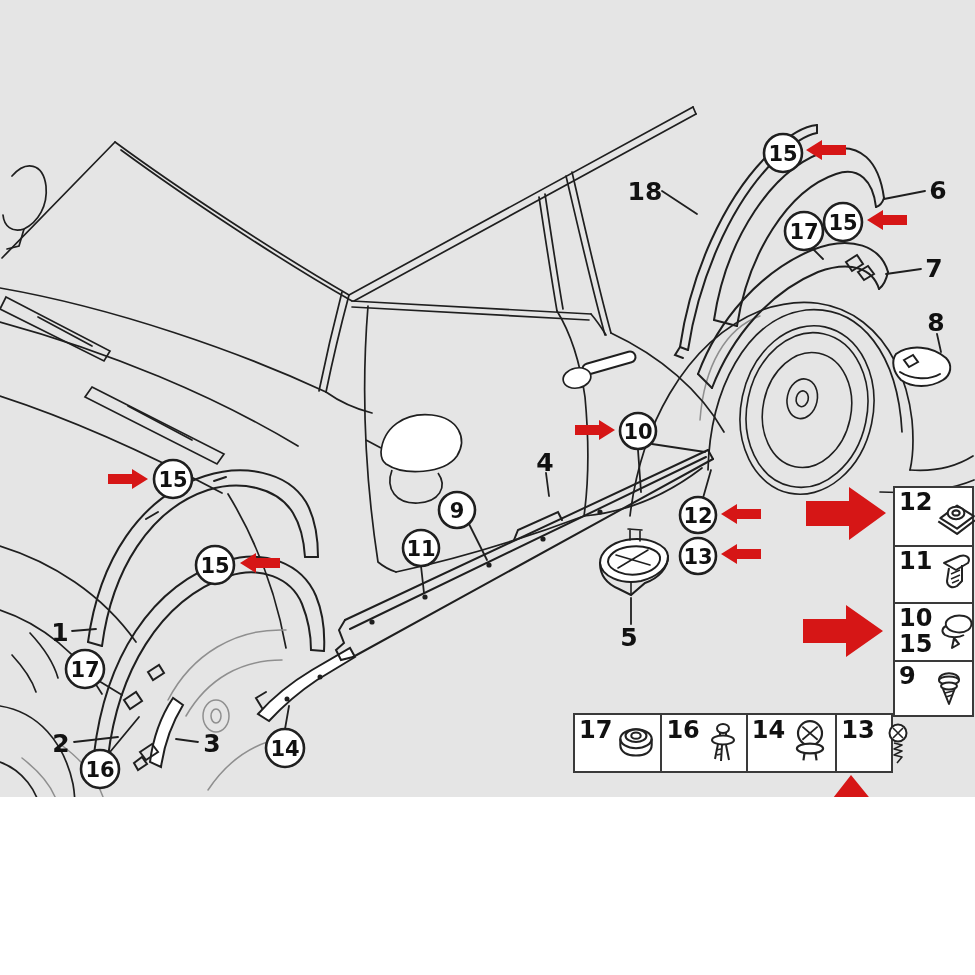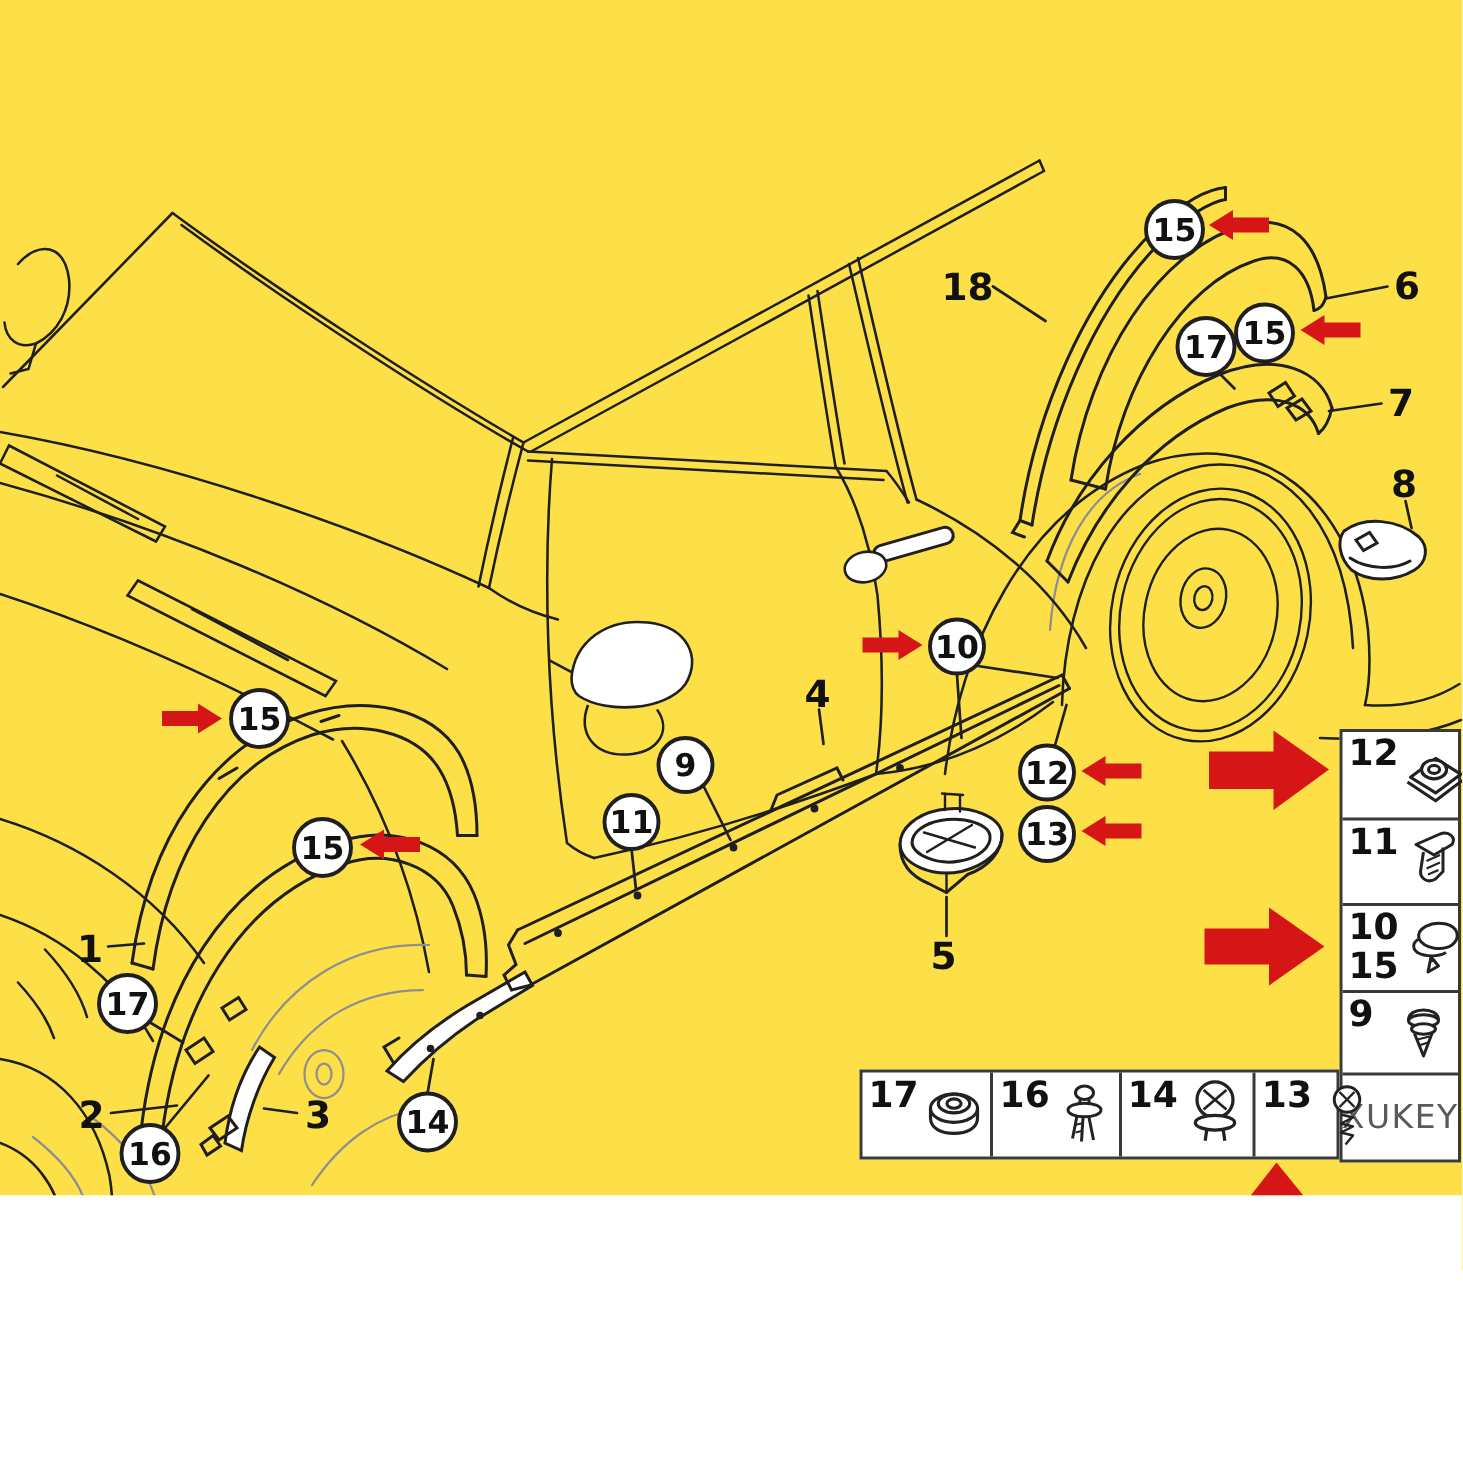--- a/index.html
+++ b/index.html
@@ -1,17 +1,17 @@
 <!DOCTYPE html>
 <html><head>
 <meta charset="utf-8">
 <style>
   html,body { margin:0; padding:0; background:#ffffff; }
   .stage {
-    position:relative; width:975px; height:797px; background:#fde047;
+    position:relative; width:975px; height:797px; background:#e5e5e5;
     font-family:"DejaVu Sans", sans-serif; overflow:hidden;
   }
   svg.art { position:absolute; left:0; top:0; width:975px; height:975px; }
 
   .legend-col {
     position:absolute; left:893px; top:486px; width:81px;
     border:2px solid #3a3a3a; box-sizing:border-box; background:#fff;
   }
   .legend-col .row {
     box-sizing:border-box; display:flex; align-items:flex-start;
@@ -361,23 +361,20 @@
     <span class="icon-box">
       <svg width="44" height="48" viewBox="0 0 44 44" stroke="#222" stroke-width="2" fill="none" stroke-linejoin="round">
         <path d="M13,13 C13,4 33,4 33,13" fill="#fff"></path>
         <ellipse cx="23" cy="13.5" rx="10" ry="4" fill="#fff"></ellipse>
         <ellipse cx="23" cy="19" rx="8" ry="3.5" fill="#fff"></ellipse>
         <path d="M17,22 L23,37 L29,21"></path>
         <path d="M19,26 L27,24 M20,30 L26,28" stroke-width="1.4"></path>
       </svg>
     </span>
   </div>
-  <div class="brand-row">
-    <span class="brand-text">XUKEY</span>
-  </div>
 </div>
 
 <div class="legend-bottom">
   <div class="cell">
     <span class="num">17</span>
     <span class="icon-box">
       <svg width="46" height="50" viewBox="0 0 44 44" stroke="#222" stroke-width="2" fill="none" stroke-linejoin="round">
         <ellipse cx="22" cy="18" rx="15" ry="9" fill="#fff"></ellipse>
         <ellipse cx="22" cy="15" rx="10" ry="6" fill="#fff"></ellipse>
         <ellipse cx="22" cy="15" rx="4.5" ry="3"></ellipse>

